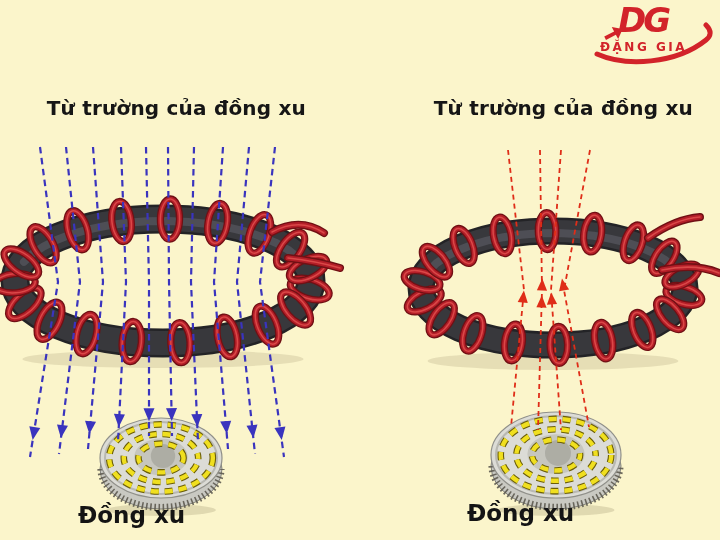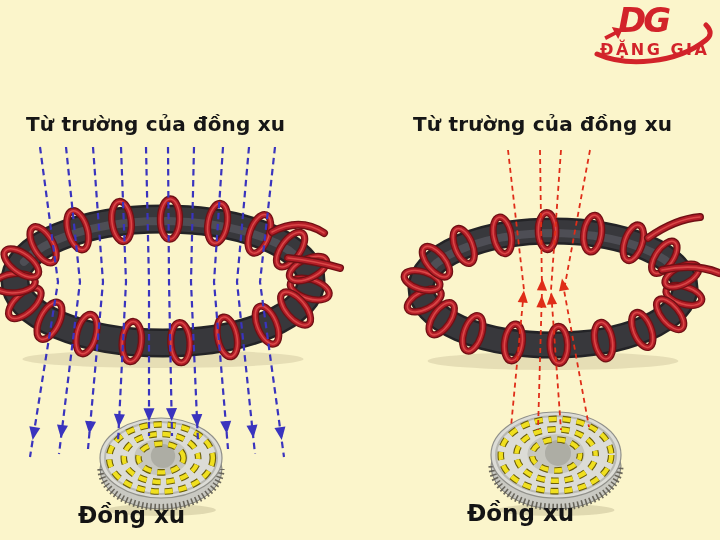--- a/index.html
+++ b/index.html
@@ -1,31 +1,31 @@
 <!DOCTYPE html>
 <html><head>
 <meta charset="utf-8">
 <style>
   html,body{margin:0;padding:0;}
   .stage{position:relative;width:720px;height:540px;background:var(--bg,#FBF5CB);
          overflow:hidden;font-family:"DejaVu Sans","Liberation Sans",sans-serif;}
   .stage svg{position:absolute;left:0;top:0;}
-  .panel-title{position:absolute;top:112px;width:280px;text-align:left;
+  .panel-title{position:absolute;top:96px;width:280px;text-align:right;
                font-size:20px;font-weight:700;color:#161616;letter-spacing:0.2px;}
   .panel-title.left{left:26px;}
   .panel-title.right{left:413px;}
   .coin-caption{position:absolute;width:170px;text-align:left;
                 font-size:23px;font-weight:700;color:#141414;}
   .coin-caption.left{left:78px;top:502px;}
   .coin-caption.right{left:467px;top:500px;}
   .logo{position:absolute;left:592px;top:4px;width:126px;height:62px;}
   .logo .initials{position:absolute;left:26px;top:-2px;font-size:34px;line-height:36px;
                   font-style:italic;font-weight:800;letter-spacing:-3px;
                   color:var(--logo,#D2232A);}
-  .logo .company{position:absolute;left:8px;top:36px;font-size:16px;font-weight:800;
+  .logo .company{position:absolute;left:8px;top:36px;font-size:12px;font-weight:800;
                  letter-spacing:2.5px;color:var(--logo,#D2232A);white-space:nowrap;}
   .logo svg{position:absolute;left:0;top:0;}
 </style>
 </head>
 <body>
 
 <div class="stage" style="--bg: #FBF5CB; --logo: #D2232A;">
 
   <svg id="diagram" width="720" height="540" viewBox="0 0 720 540">
     <g id="g-left-coil">

